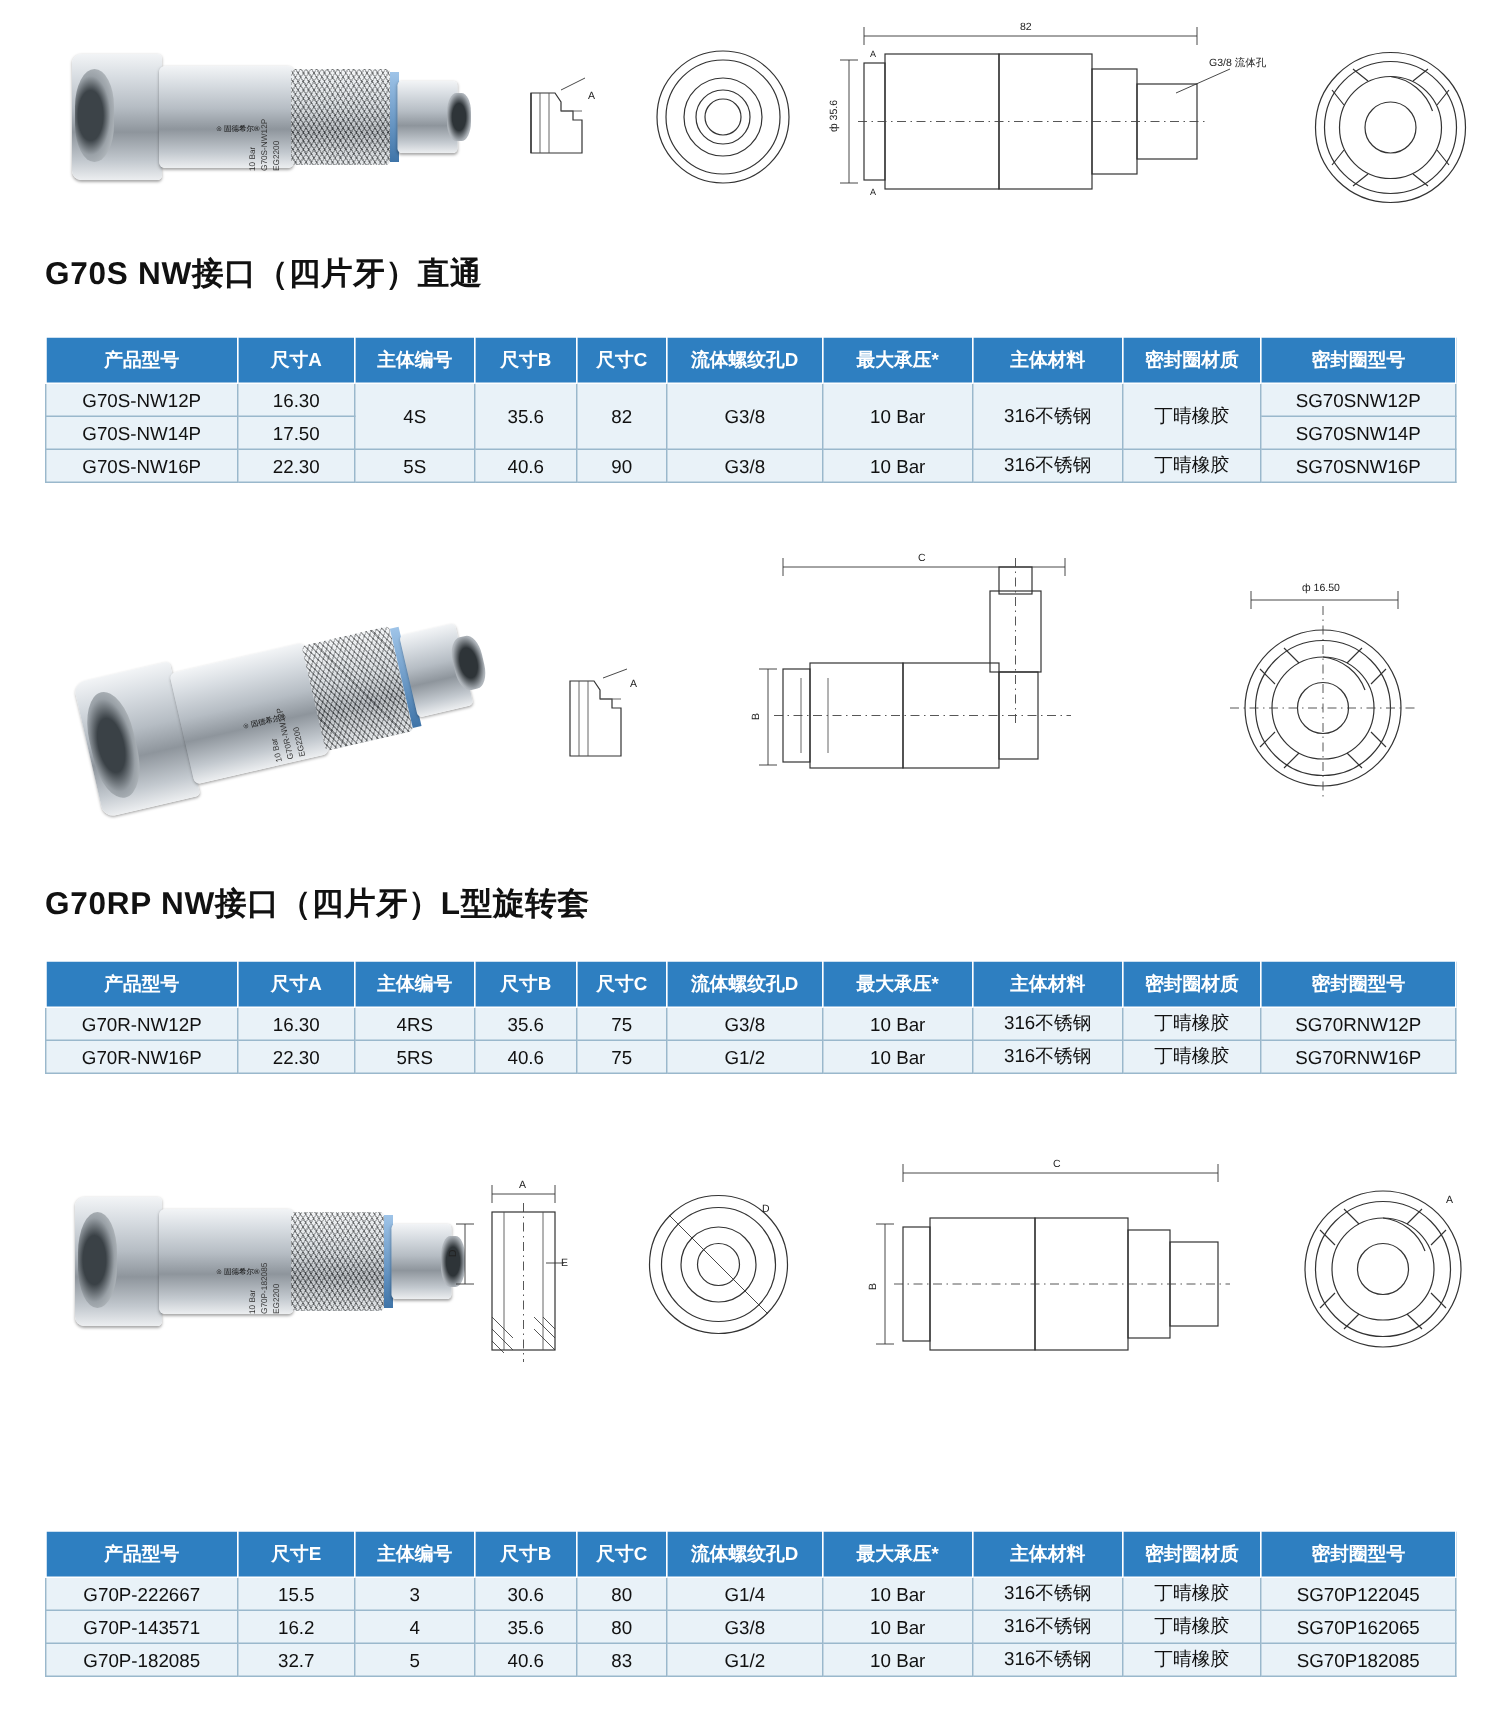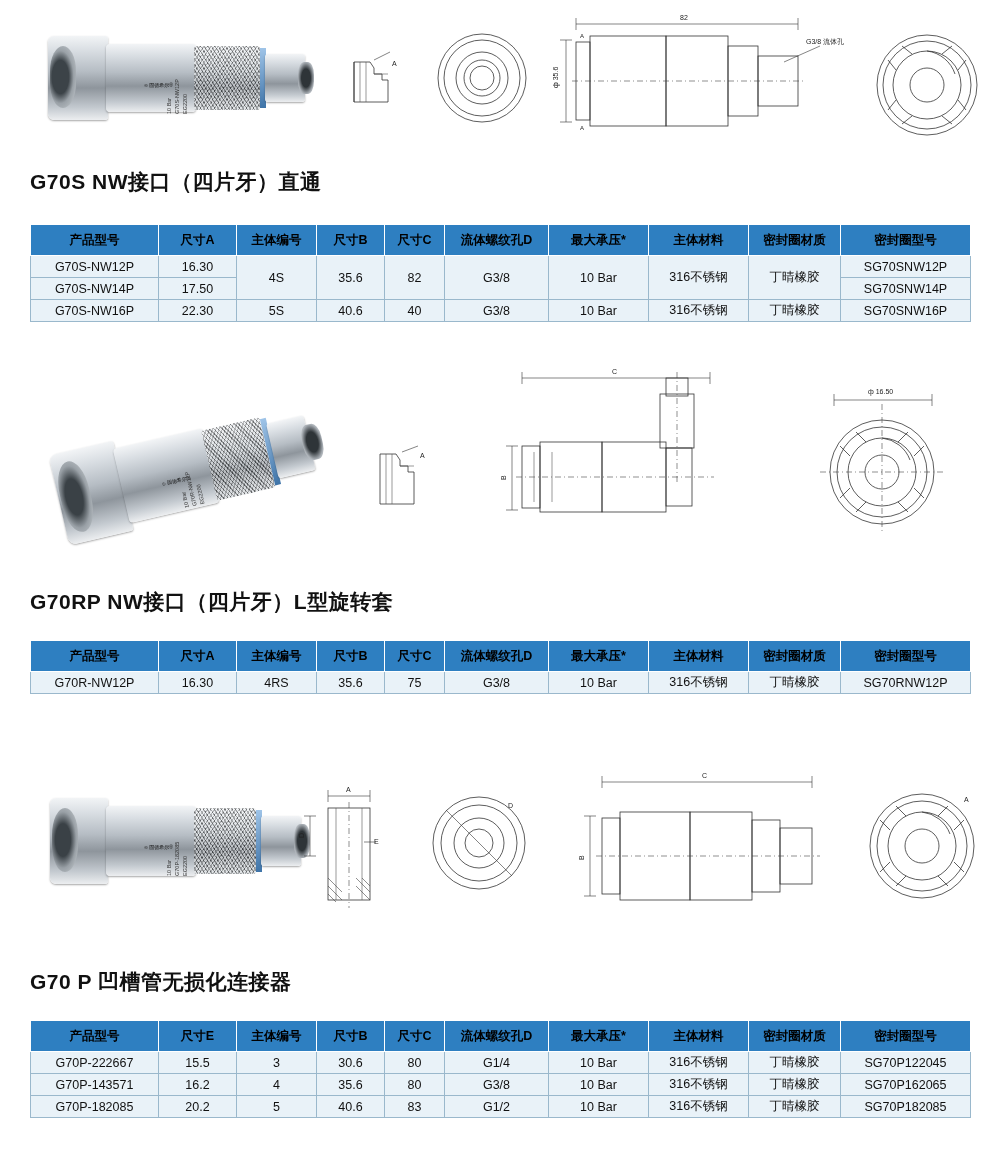--- a/index.html
+++ b/index.html
@@ -22,21 +22,21 @@
 
   
   table.spec{
     border-collapse:collapse;
     margin-left:30px;
     width:940px;
     table-layout:fixed;
   }
   table.spec th{
     background:#2e7fc1;
-    color:#000000;
+    color:#ffffff;
     font-size:12.5px;
     font-weight:bold;
     border:1px solid #ffffff;
     height:30px;
     text-align:center;
     padding:0 2px;
   }
   table.spec td{
     background:#e9f2f8;
     border:1px solid #9ab8cc;
@@ -230,21 +230,21 @@
           <tr>
             <td>G70S-NW14P</td>
             <td>17.50</td>
             <td>SG70SNW14P</td>
           </tr>
           <tr>
             <td>G70S-NW16P</td>
             <td>22.30</td>
             <td>5S</td>
             <td>40.6</td>
-            <td>40</td>
+            <td>90</td>
             <td>G3/8</td>
             <td>10 Bar</td>
             <td>316不锈钢</td>
             <td>丁晴橡胶</td>
             <td>SG70SNW16P</td>
           </tr>
         </tbody>
       </table>
     </div>
   </div>
@@ -354,20 +354,32 @@
             <td>16.30</td>
             <td>4RS</td>
             <td>35.6</td>
             <td>75</td>
             <td>G3/8</td>
             <td>10 Bar</td>
             <td>316不锈钢</td>
             <td>丁晴橡胶</td>
             <td>SG70RNW12P</td>
           </tr>
+          <tr>
+            <td>G70R-NW16P</td>
+            <td>22.30</td>
+            <td>5RS</td>
+            <td>40.6</td>
+            <td>75</td>
+            <td>G1/2</td>
+            <td>10 Bar</td>
+            <td>316不锈钢</td>
+            <td>丁晴橡胶</td>
+            <td>SG70RNW16P</td>
+          </tr>
         </tbody>
       </table>
     </div>
   </div>
 
   <div class="section" style="top:760px">
 
     <div class="figrow" style="height:190px">
 
       <div class="photo" style="left:50px;top:22px;width:240px;height:118px;">
@@ -444,21 +456,20 @@
           <circle class="ln" cx="58" cy="58" r="34"></circle>
           <circle class="ln" cx="58" cy="58" r="17"></circle>
           <path class="ln" d="M58 24 A34 34 0 0 1 86 46"></path>
           <path class="ln" d="M42 28 L32 18 M74 28 L84 18 M42 88 L32 98 M74 88 L84 98"></path>
           <path class="ln" d="M26 42 L16 32 M90 42 L100 32 M26 74 L16 84 M90 74 L100 84"></path>
           <text class="txt" x="100" y="14">A</text>
         </svg>
       </div>
     </div>
 
-    <h2 class="heading" style="position:absolute;top:208px;">G70 P 凹槽管无损化连接器</h2>
 
     <div style="position:absolute;top:260px;left:0;">
       <table class="spec">
         <colgroup>
             <col class="c0">
             <col class="c1">
             <col class="c2">
             <col class="c3">
             <col class="c4">
             <col class="c5">
@@ -501,21 +512,21 @@
             <td>35.6</td>
             <td>80</td>
             <td>G3/8</td>
             <td>10 Bar</td>
             <td>316不锈钢</td>
             <td>丁晴橡胶</td>
             <td>SG70P162065</td>
           </tr>
           <tr>
             <td>G70P-182085</td>
-            <td>20.2</td>
+            <td>32.7</td>
             <td>5</td>
             <td>40.6</td>
             <td>83</td>
             <td>G1/2</td>
             <td>10 Bar</td>
             <td>316不锈钢</td>
             <td>丁晴橡胶</td>
             <td>SG70P182085</td>
           </tr>
         </tbody>

